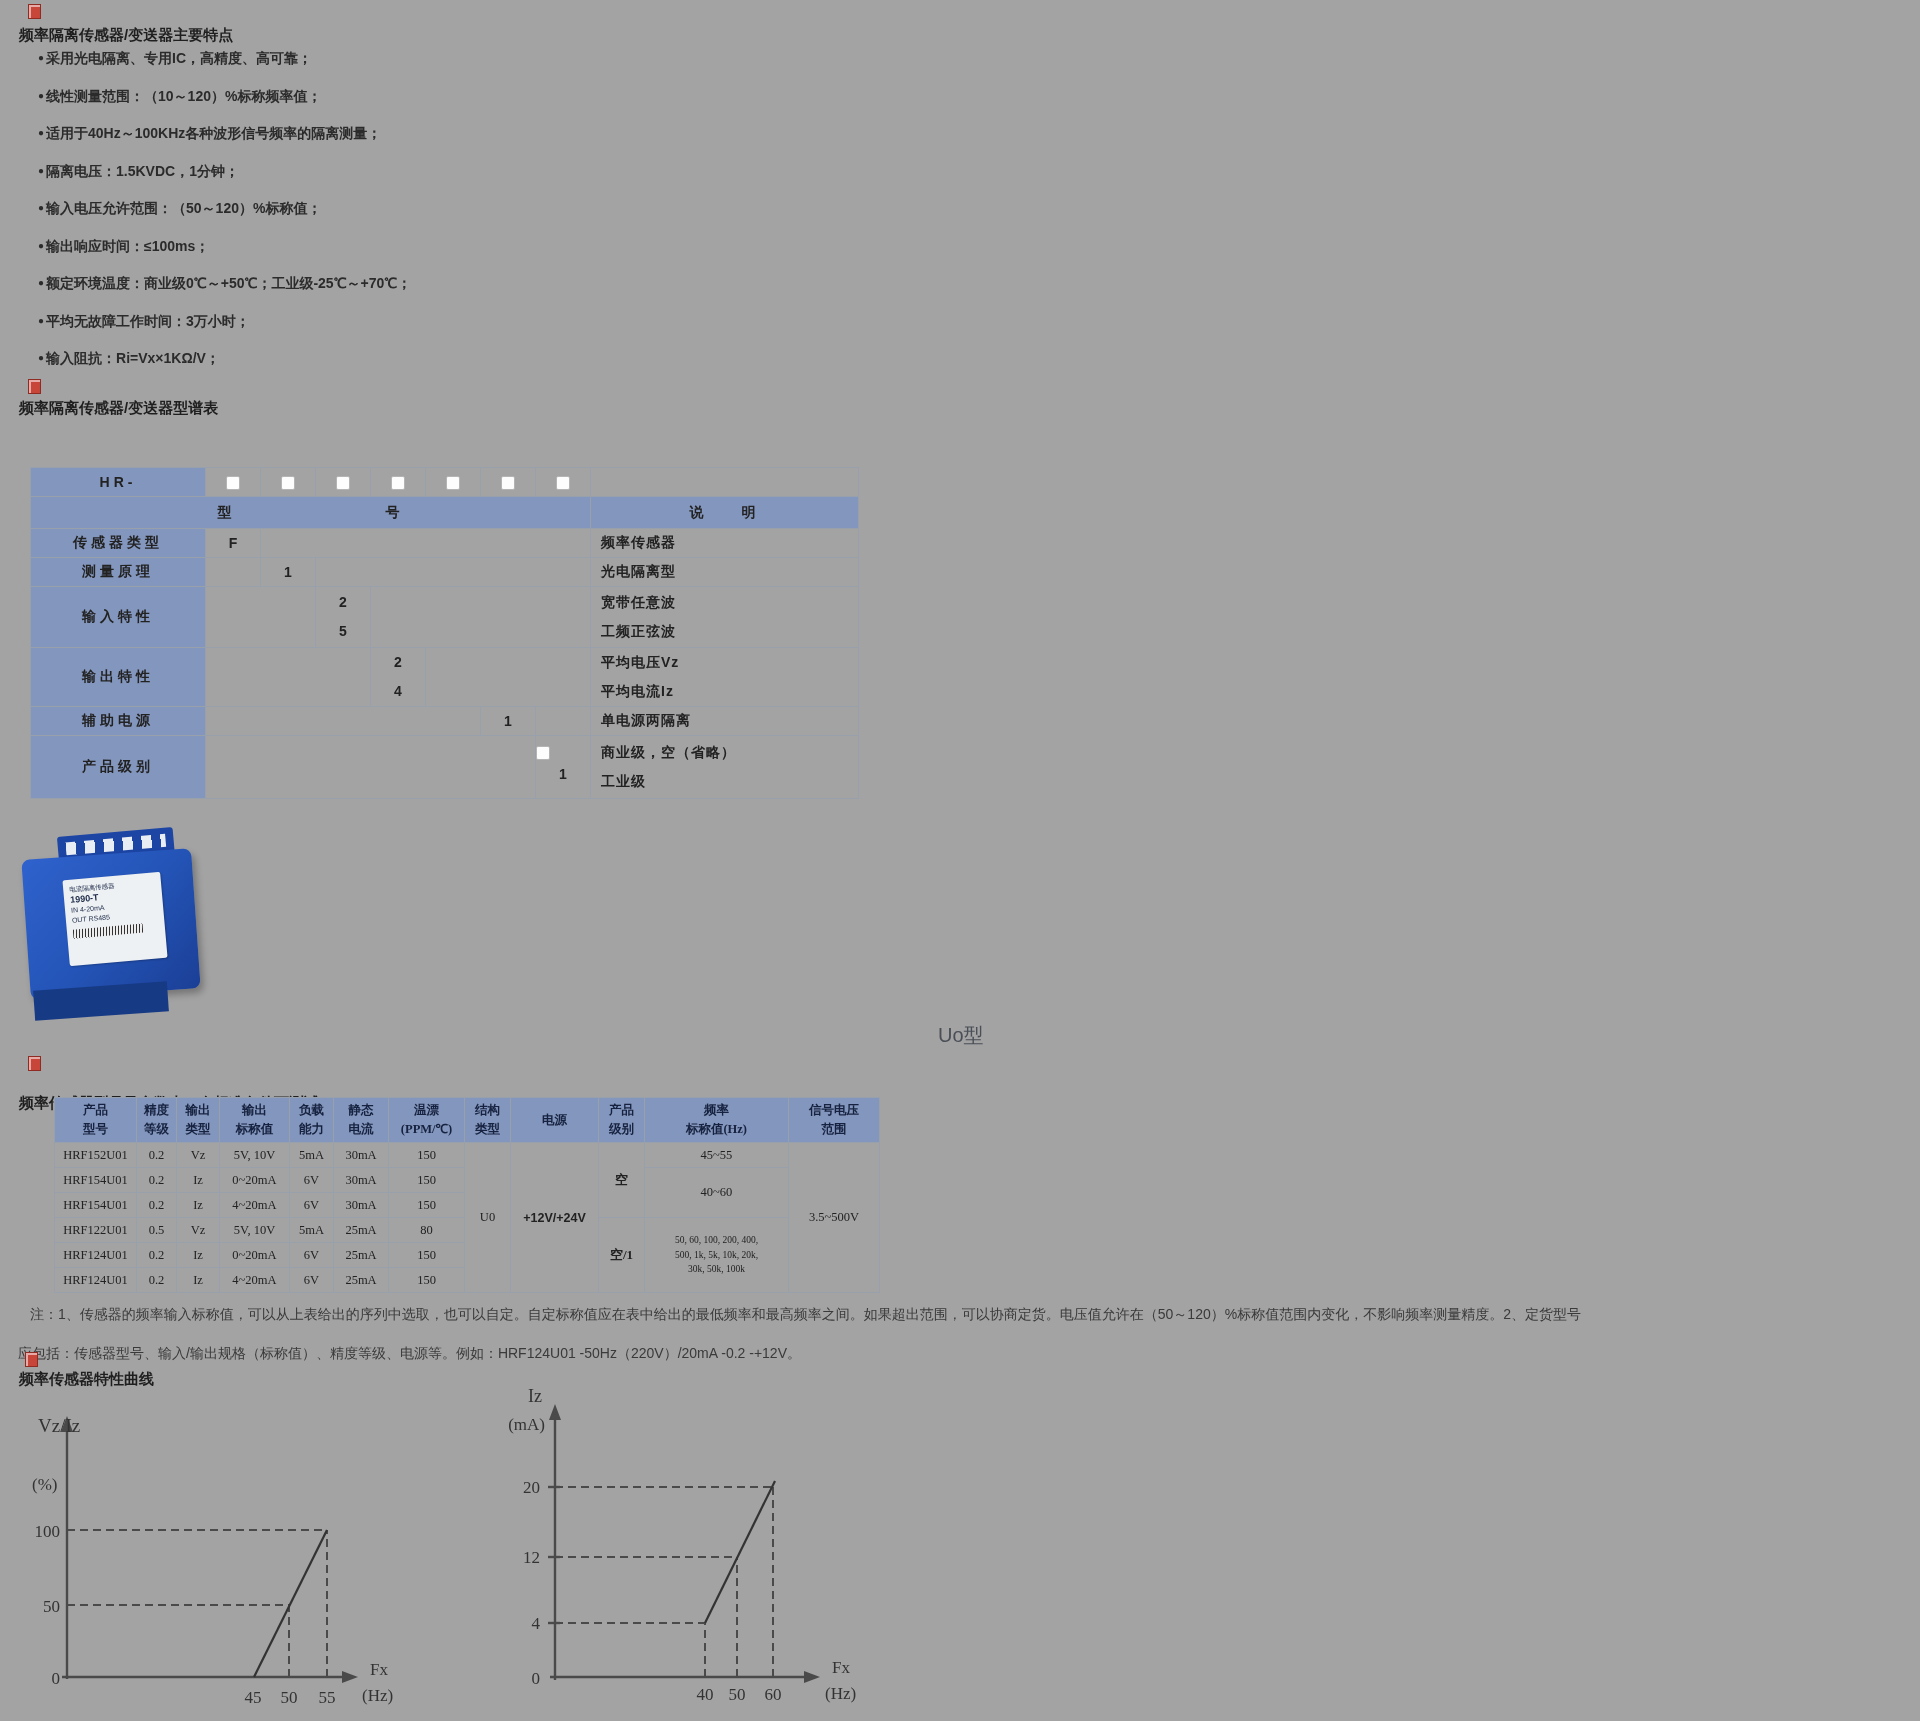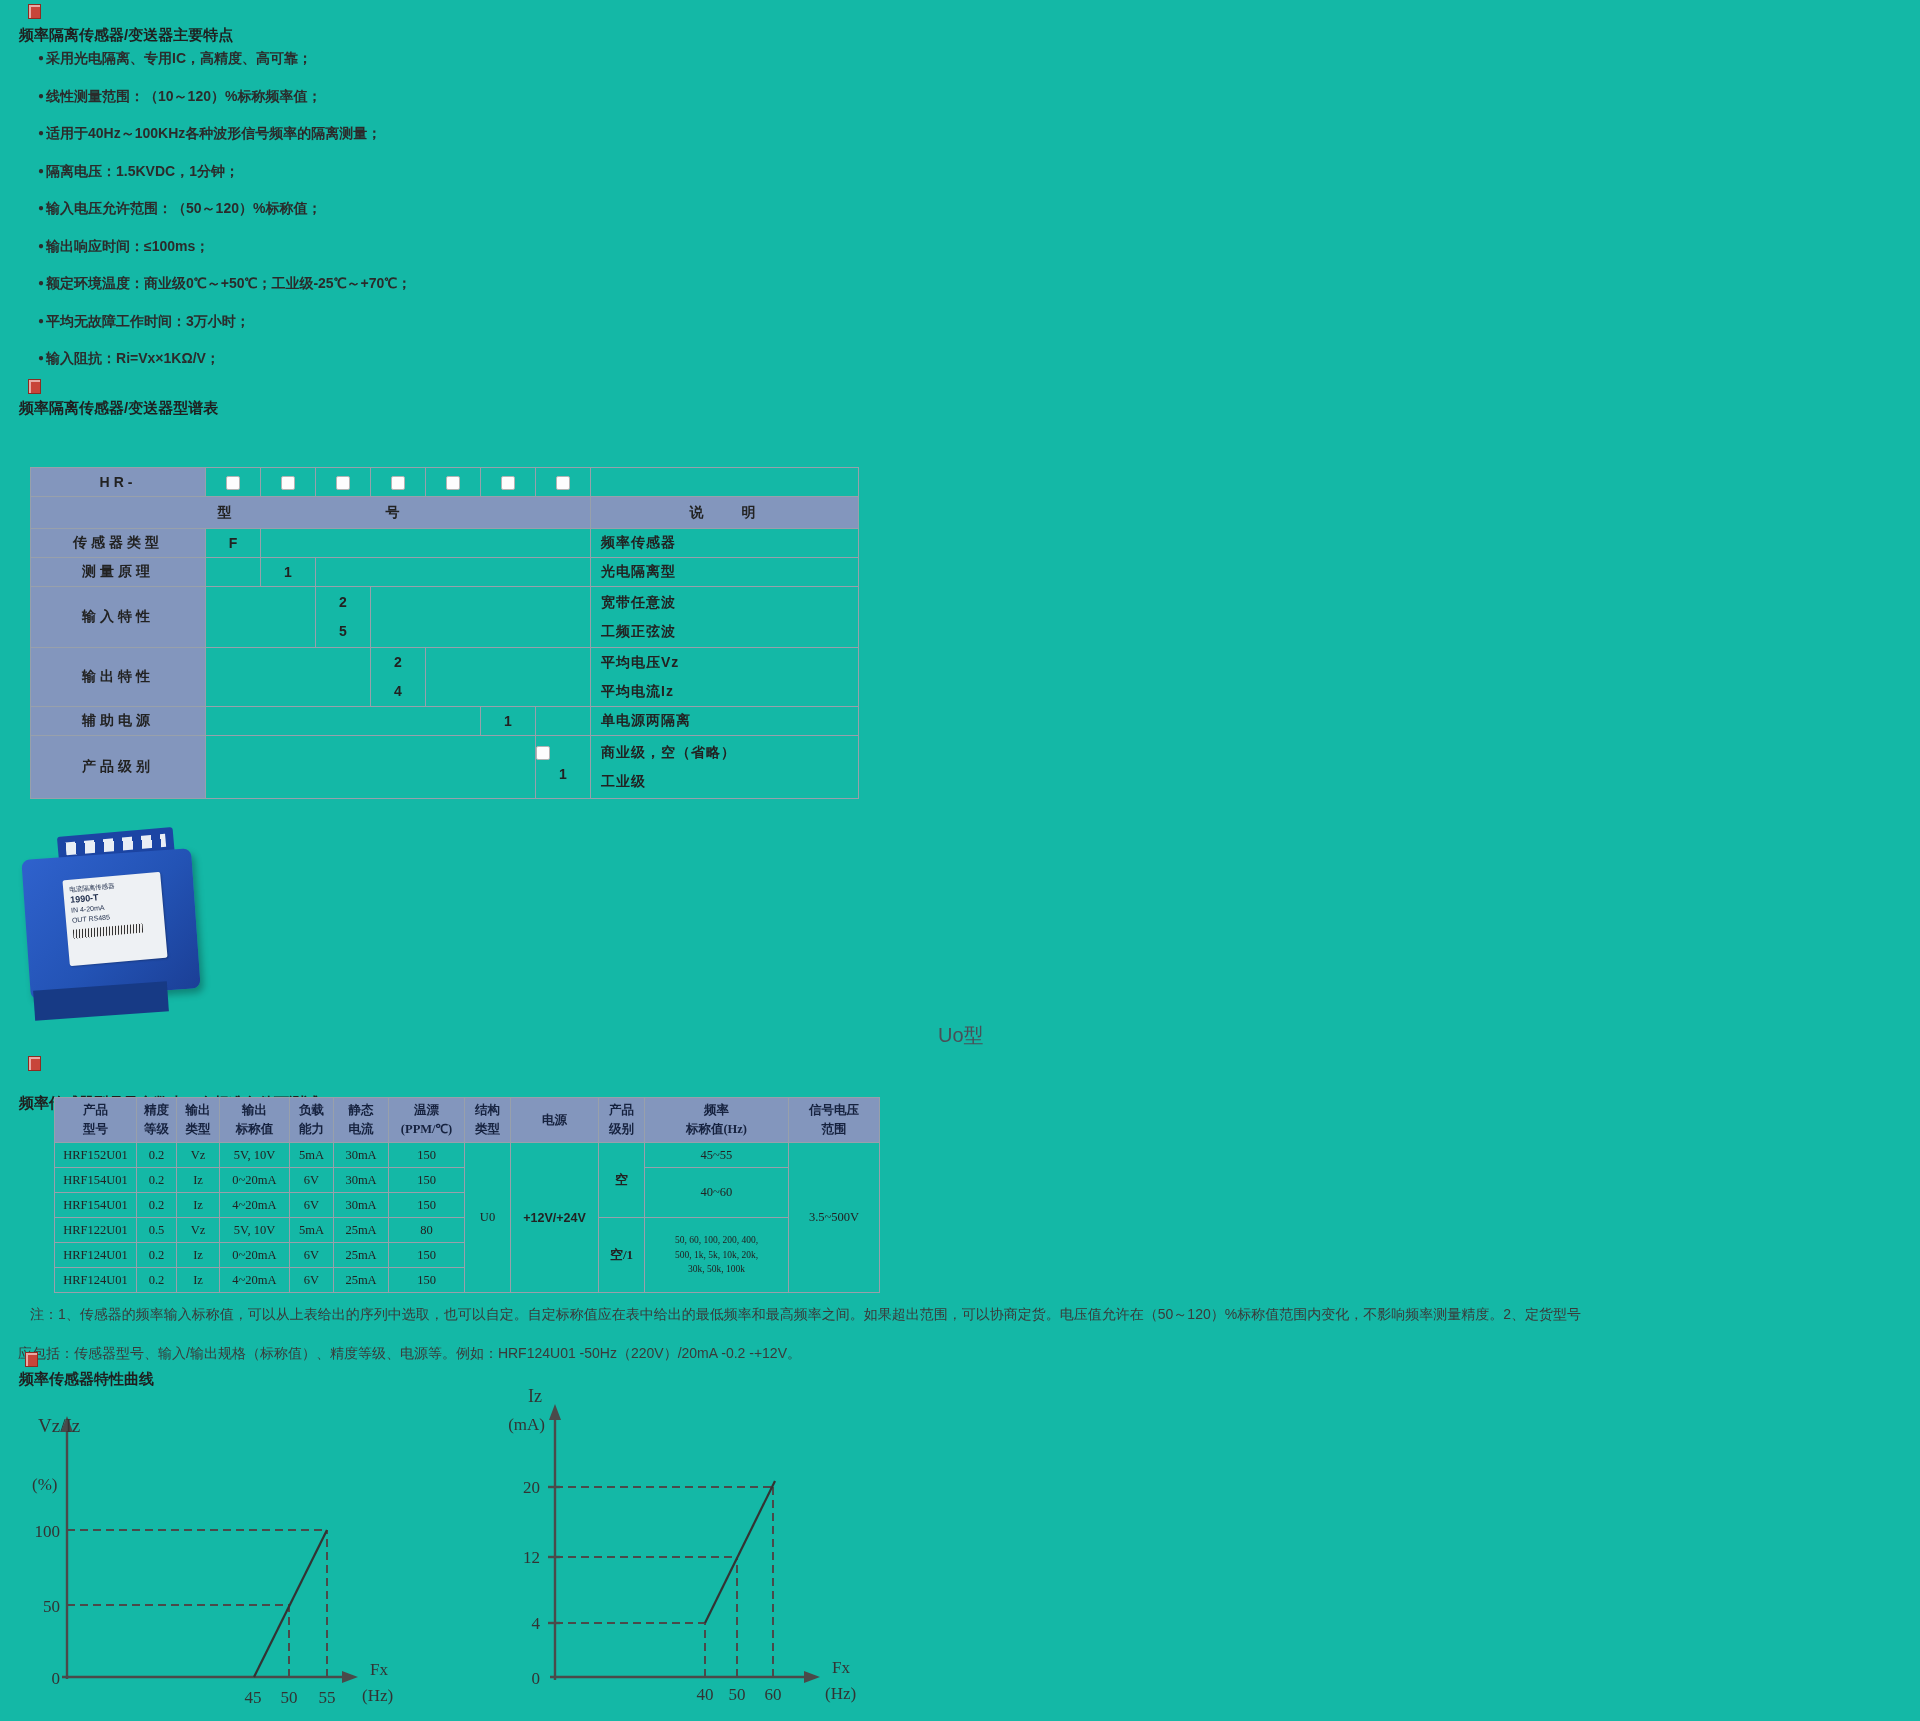--- a/index.html
+++ b/index.html
@@ -1,17 +1,17 @@
 <!DOCTYPE html>
 <html><head>
 <meta charset="utf-8">
 <style>
   html,body{margin:0;padding:0;background:#fff;}
   body{font-family:"Liberation Sans",sans-serif;color:#262626;}
-  #canvas{position:relative;width:1920px;height:1721px;background:#14b8a6;overflow:hidden;}
+  #canvas{position:relative;width:1920px;height:1721px;background:#a3a3a3;overflow:hidden;}
 
   .ph-icon{position:absolute;width:11px;height:13px;background:#c8453a;border:1px solid #8e2b22;
            box-shadow:inset 2px 2px 0 rgba(255,255,255,.55);}
   .sec-title{position:absolute;font-size:15px;font-weight:700;color:#1f1f1f;white-space:nowrap;}
 
   .feat-list{position:absolute;left:38px;top:50px;}
   .feat-item{height:37.5px;font-size:14px;font-weight:600;color:#2b2b2b;white-space:nowrap;}
   .feat-item::before{content:"●";font-size:10px;margin-right:2px;vertical-align:2px;}
 
   

